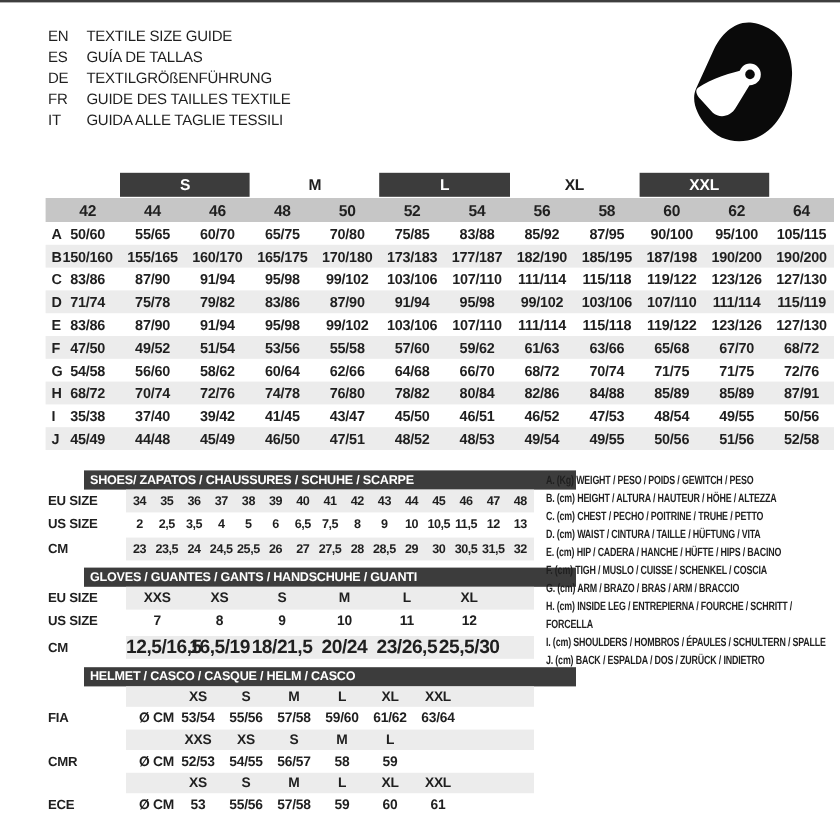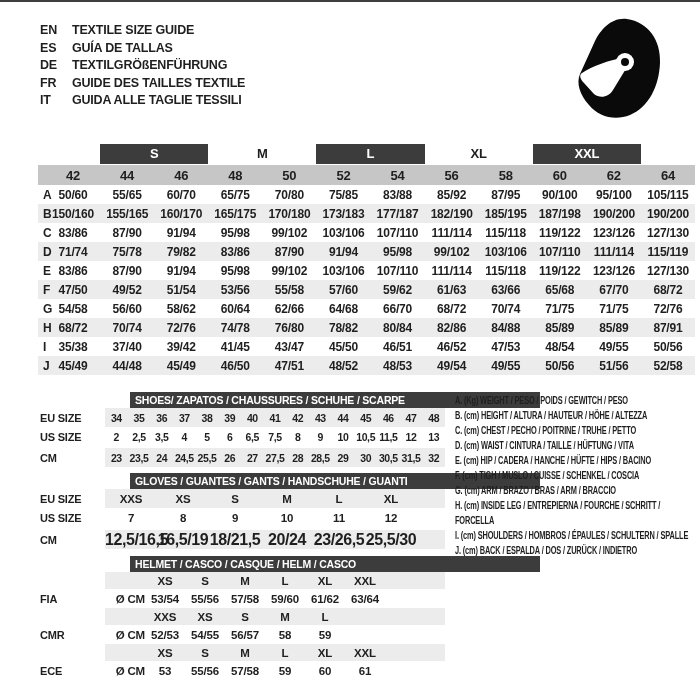--- a/index.html
+++ b/index.html
@@ -1,40 +1,40 @@
 <!DOCTYPE html>
 <html><head>
 <meta charset="utf-8">
 <style>
   html,body{margin:0;padding:0}
   body{width:700px;height:700px;background:#fff;position:relative;overflow:hidden;
        font-family:"Liberation Sans",sans-serif;color:#1f1f1f;letter-spacing:-0.2px}
   .abs{position:absolute}
   .topline{left:0;top:0;width:700px;height:2px;background:#3e3e3e}
   
-  .langs{left:40px;top:22px;font-size:12.5px;font-weight:bold;line-height:17.5px}
+  .langs{left:40px;top:22px;font-size:12.5px;font-weight:normal;line-height:17.5px}
   .lang{display:flex}
   .lang .code{width:32px;flex:none}
   
   .helm-ic{left:570px;top:16px}
   
   .sizetable{left:38px;top:143px;width:657px;font-weight:bold}
   .sgrid{display:grid;grid-template-columns:8px repeat(12,1fr);align-items:center;text-align:center}
   .grp-row{height:22px;font-size:13px}
   .grp{height:20px;line-height:20px}
   .grp.dark{background:#3c3c3c;color:#fff}
   .sizes-row{height:20px;background:#c6c6c6;font-size:13px}
   .drow{height:19px;font-size:12px}
   .drow.alt{background:#ececec}
   .lt{text-align:left;padding-left:5px;white-space:nowrap}
   b,i{font-style:normal;font-weight:bold}
   
   .section{position:absolute;left:40px;width:405px}
   #shoes{top:392px} #gloves{top:473px} #helmet{top:556px}
-  .sec-head{margin-left:90px;width:410px;box-sizing:border-box;background:#3c3c3c;color:#fff;
+  .sec-head{margin-left:30px;width:410px;box-sizing:border-box;background:#3c3c3c;color:#fff;
             font-weight:bold;font-size:10.5px;height:16px;line-height:16px;padding-left:5px;white-space:nowrap}
   .srow{display:flex;align-items:center;height:19px}
   .srow.h17{height:17px}
   .rlab{width:65px;flex:none;font-weight:bold;font-size:11px}
   .gridc{width:400px;box-sizing:border-box;display:grid;text-align:center;font-weight:bold;align-self:stretch;align-items:center}
   .grid15{grid-template-columns:repeat(15,1fr);font-size:10.5px;letter-spacing:-0.4px}
   .grid6{grid-template-columns:repeat(6,52px) 1fr;font-size:11.5px}
   .grid6.small{font-size:16px;letter-spacing:-0.4px}
   .grid7{grid-template-columns:40px repeat(6,40px) 1fr;font-size:11.5px}
   .bgS{background:#ececec}

